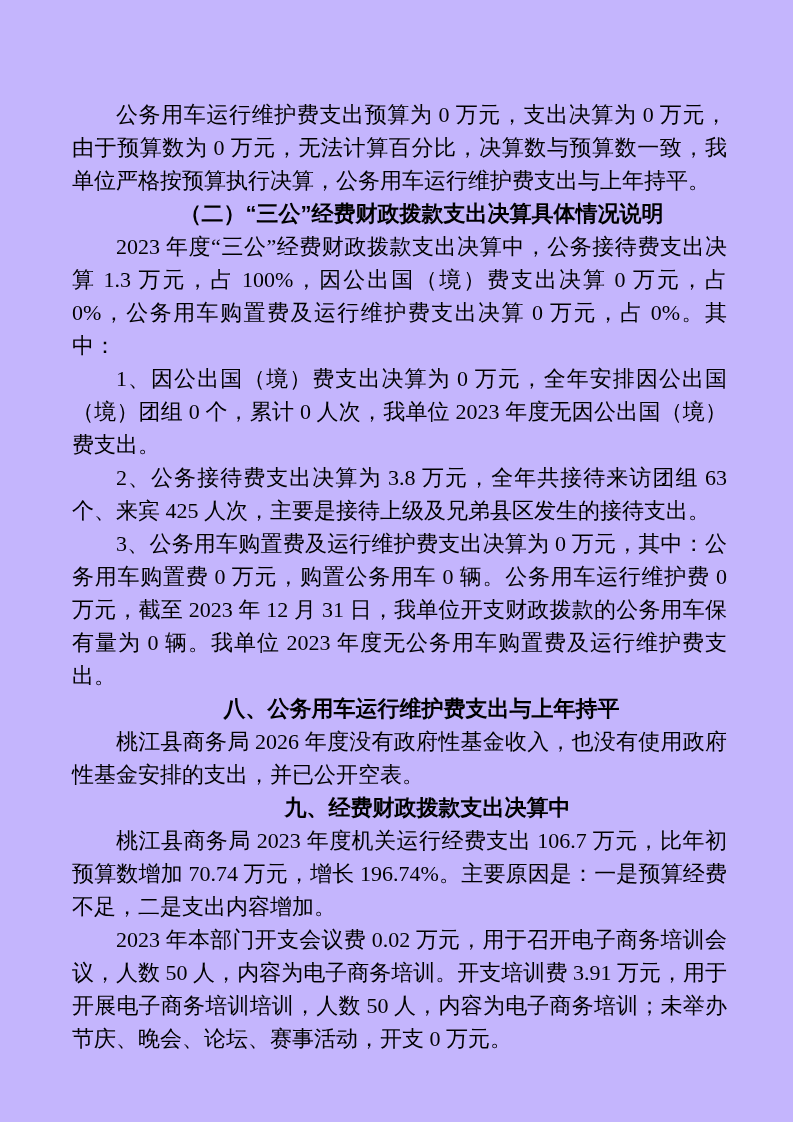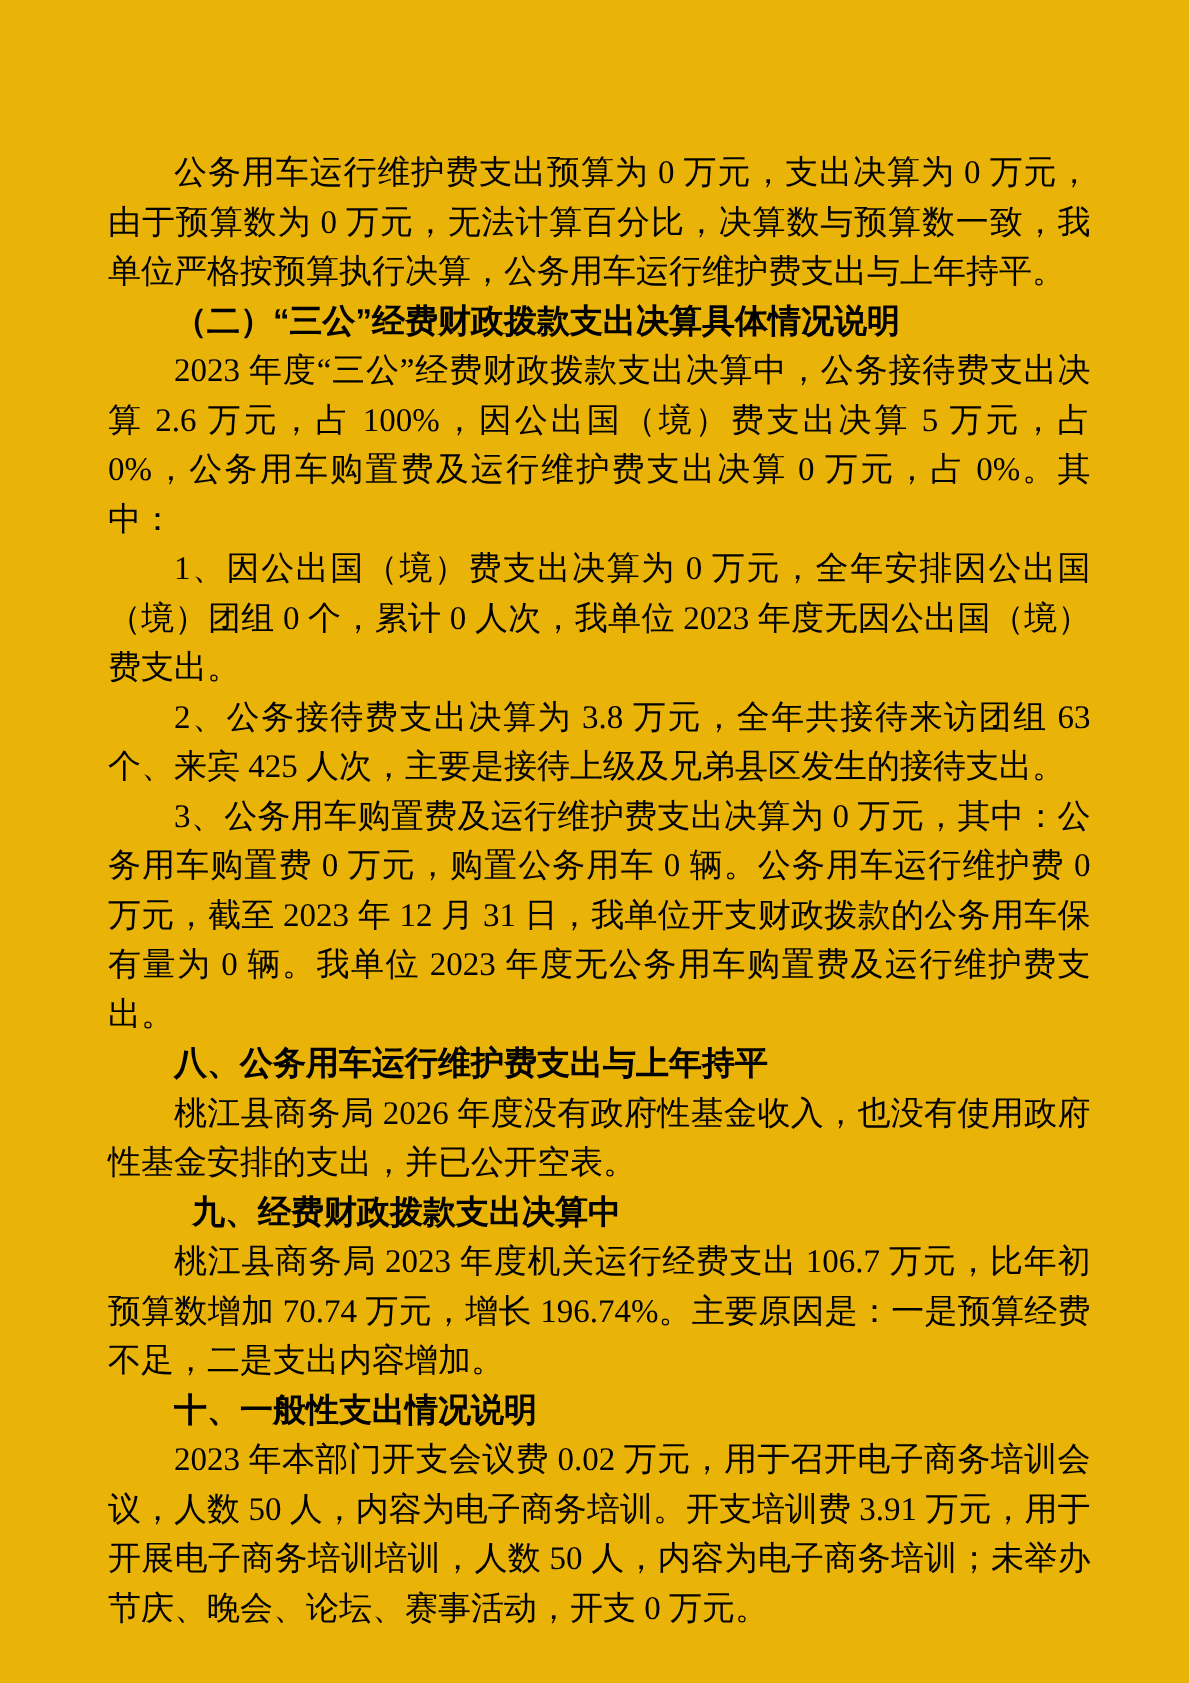--- a/index.html
+++ b/index.html
@@ -4,68 +4,67 @@
 <style>
   html, body {
     margin: 0;
     padding: 0;
     background: #ffffff;
   }
   .page {
     position: relative;
     width: 793px;
     height: 1122px;
-    background: #eab308;
+    background: #c4b5fd;
     box-sizing: border-box;
     padding: 98px 66px 0 72px;
     overflow: hidden;
     color: #000000;
   }
   .doc-block {
     margin: 0;
     font-size: 22px;
     line-height: 33px;
     color: #000000;
   }
   .body-para {
     font-family: "Liberation Serif", "DejaVu Serif", serif;
     text-align: justify;
     text-indent: 44px;
   }
   .heading {
     font-family: "Liberation Sans", "DejaVu Sans", sans-serif;
     font-weight: bold;
-    text-align: left;
+    text-align: center;
     text-indent: 44px;
   }
   .heading.indent-extra {
     text-indent: 56px;
   }
 </style>
 </head>
 <body>
 
 <div class="page">
   <p class="doc-block body-para">公务用车运行维护费支出预算为 0 万元，支出决算为 0 万元，由于预算数为 0 万元，无法计算百分比，决算数与预算数一致，我单位严格按预算执行决算，公务用车运行维护费支出与上年持平。</p>
 
   <p class="doc-block heading">（二）“三公”经费财政拨款支出决算具体情况说明</p>
 
-  <p class="doc-block body-para">2023 年度“三公”经费财政拨款支出决算中，公务接待费支出决算 2.6 万元，占 100%，因公出国（境）费支出决算 5 万元，占 0%，公务用车购置费及运行维护费支出决算 0 万元，占 0%。其中：</p>
+  <p class="doc-block body-para">2023 年度“三公”经费财政拨款支出决算中，公务接待费支出决算 1.3 万元，占 100%，因公出国（境）费支出决算 0 万元，占 0%，公务用车购置费及运行维护费支出决算 0 万元，占 0%。其中：</p>
 
   <p class="doc-block body-para">1、因公出国（境）费支出决算为 0 万元，全年安排因公出国（境）团组 0 个，累计 0 人次，我单位 2023 年度无因公出国（境）费支出。</p>
 
   <p class="doc-block body-para">2、公务接待费支出决算为 3.8 万元，全年共接待来访团组 63 个、来宾 425 人次，主要是接待上级及兄弟县区发生的接待支出。</p>
 
   <p class="doc-block body-para">3、公务用车购置费及运行维护费支出决算为 0 万元，其中：公务用车购置费 0 万元，购置公务用车 0 辆。公务用车运行维护费 0 万元，截至 2023 年 12 月 31 日，我单位开支财政拨款的公务用车保有量为 0 辆。我单位 2023 年度无公务用车购置费及运行维护费支出。</p>
 
   <p class="doc-block heading">八、公务用车运行维护费支出与上年持平</p>
 
   <p class="doc-block body-para">桃江县商务局 2026 年度没有政府性基金收入，也没有使用政府性基金安排的支出，并已公开空表。</p>
 
   <p class="doc-block heading indent-extra">九、经费财政拨款支出决算中</p>
 
   <p class="doc-block body-para">桃江县商务局 2023 年度机关运行经费支出 106.7 万元，比年初预算数增加 70.74 万元，增长 196.74%。主要原因是：一是预算经费不足，二是支出内容增加。</p>
 
-  <p class="doc-block heading">十、一般性支出情况说明</p>
 
   <p class="doc-block body-para">2023 年本部门开支会议费 0.02 万元，用于召开电子商务培训会议，人数 50 人，内容为电子商务培训。开支培训费 3.91 万元，用于开展电子商务培训培训，人数 50 人，内容为电子商务培训；未举办节庆、晚会、论坛、赛事活动，开支 0 万元。</p>
 
 </div>
 
 </body></html>

